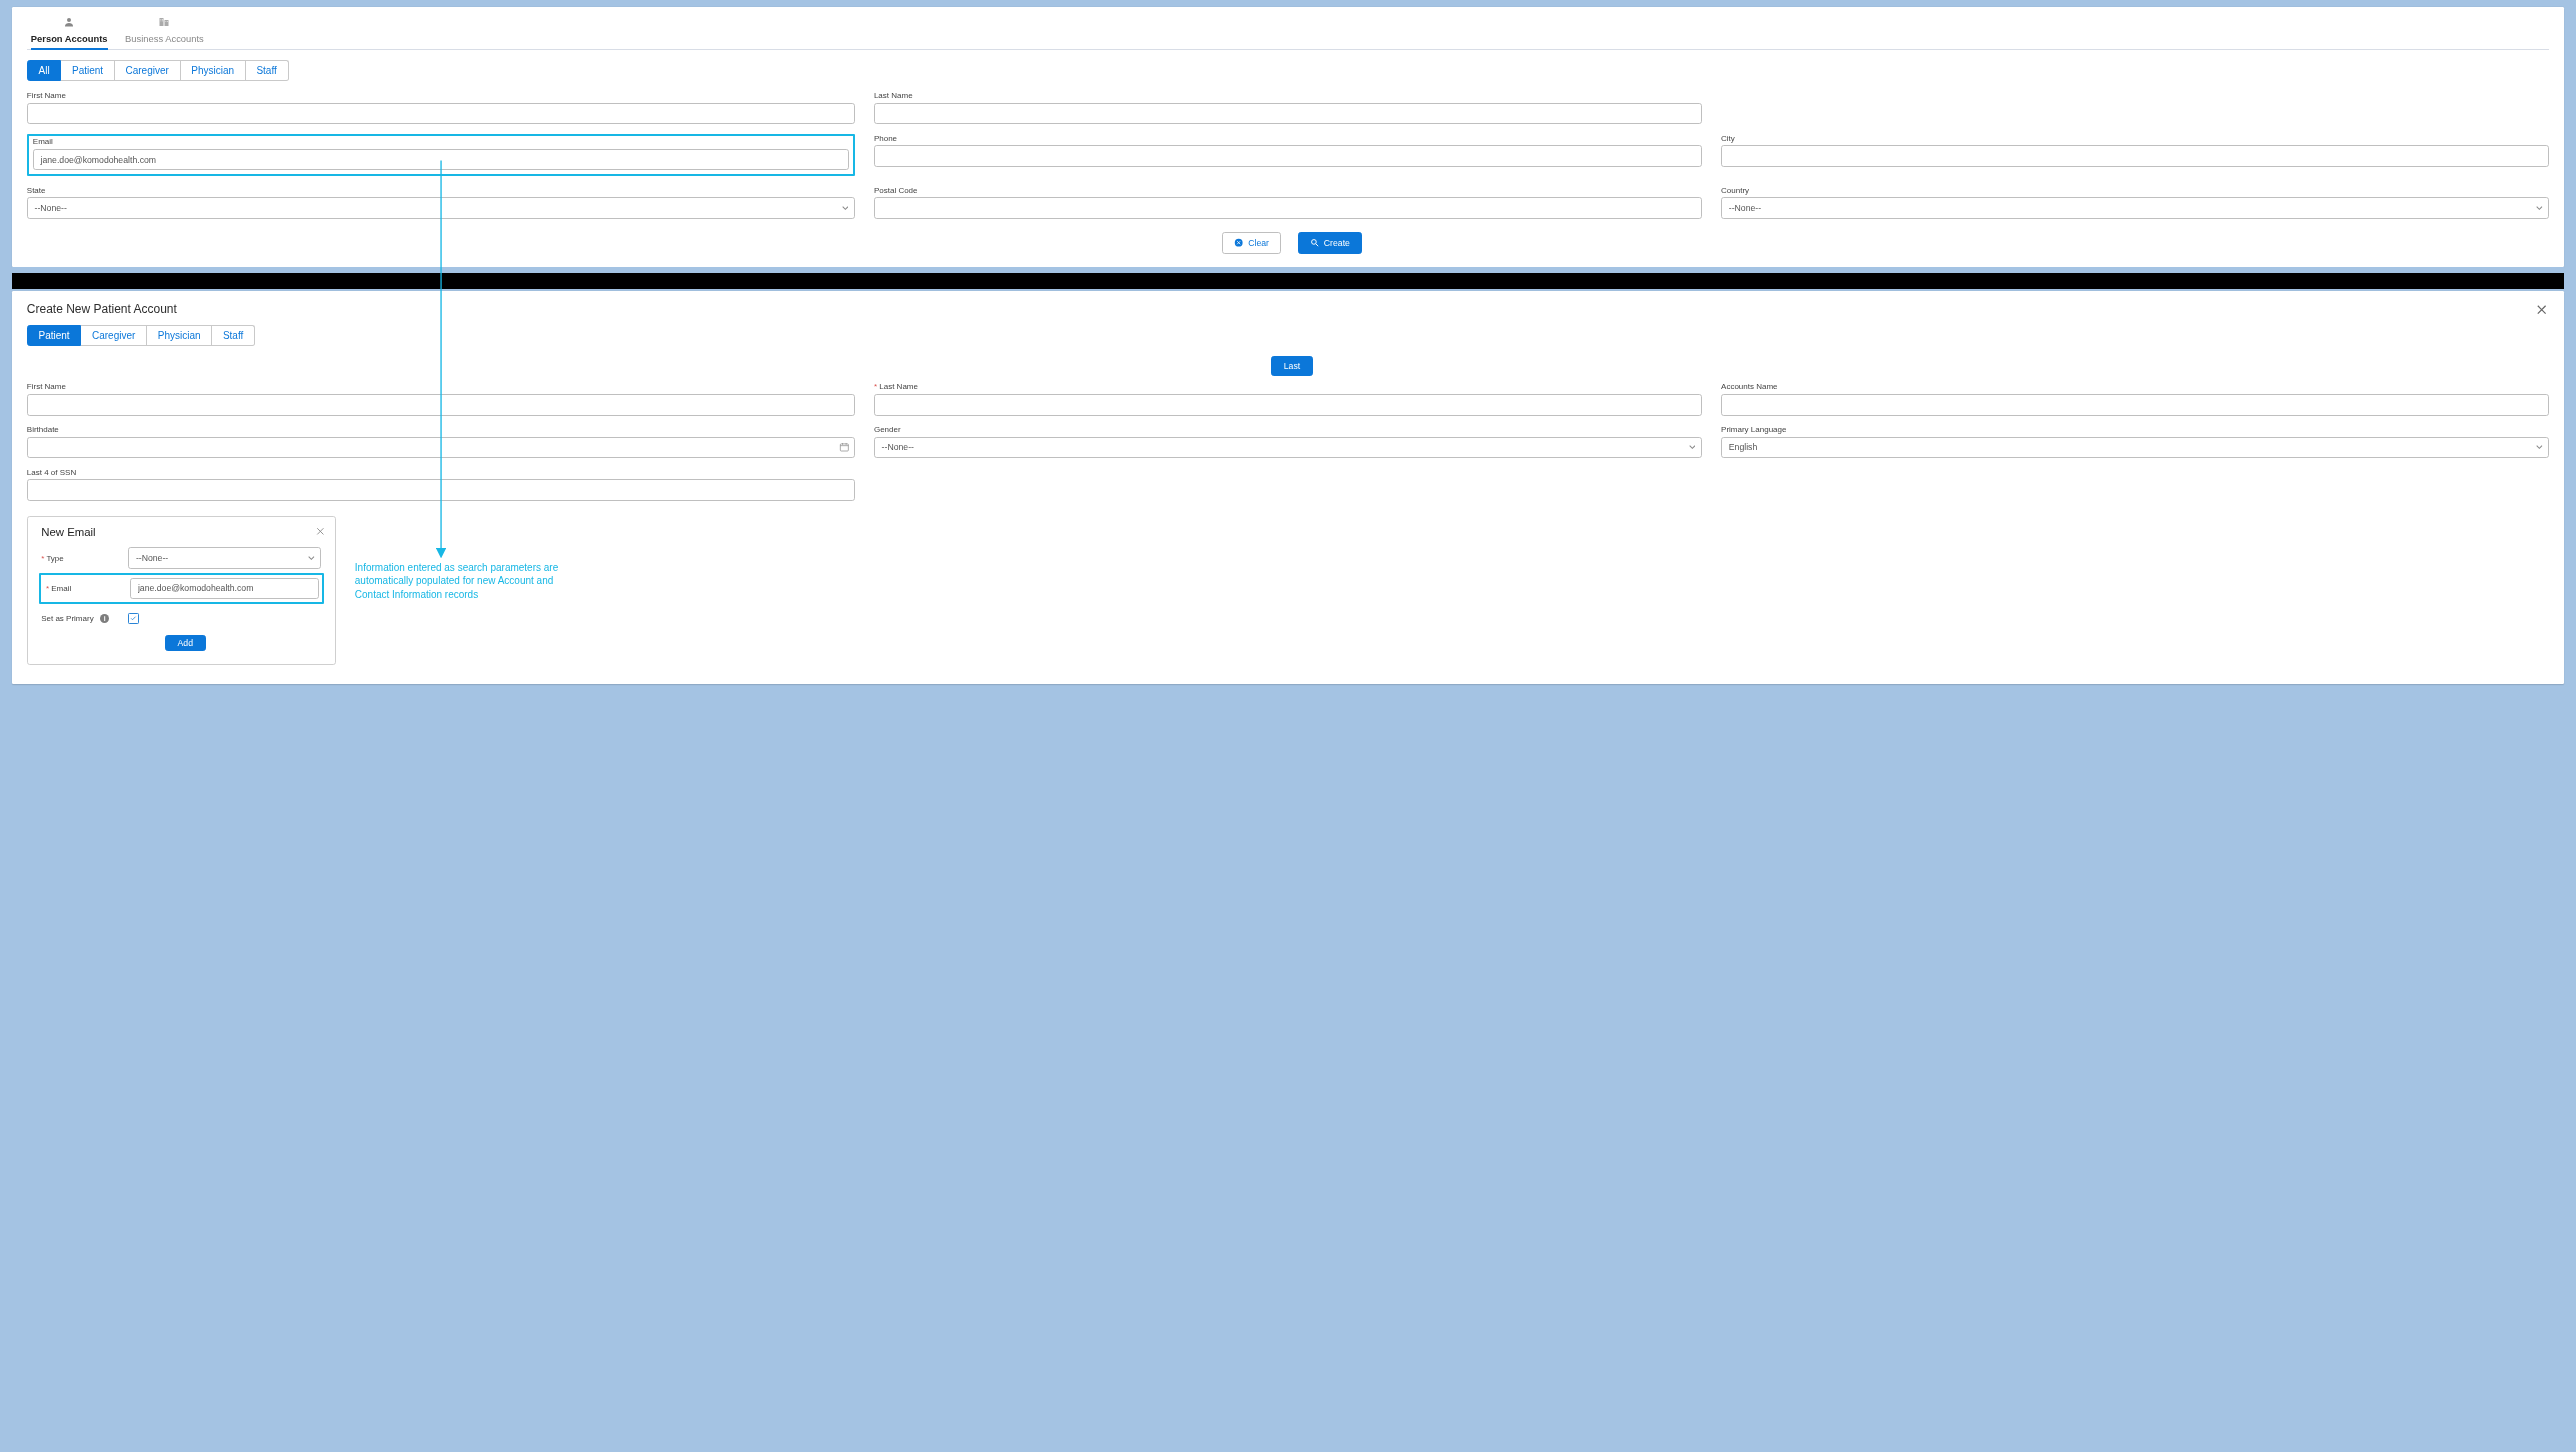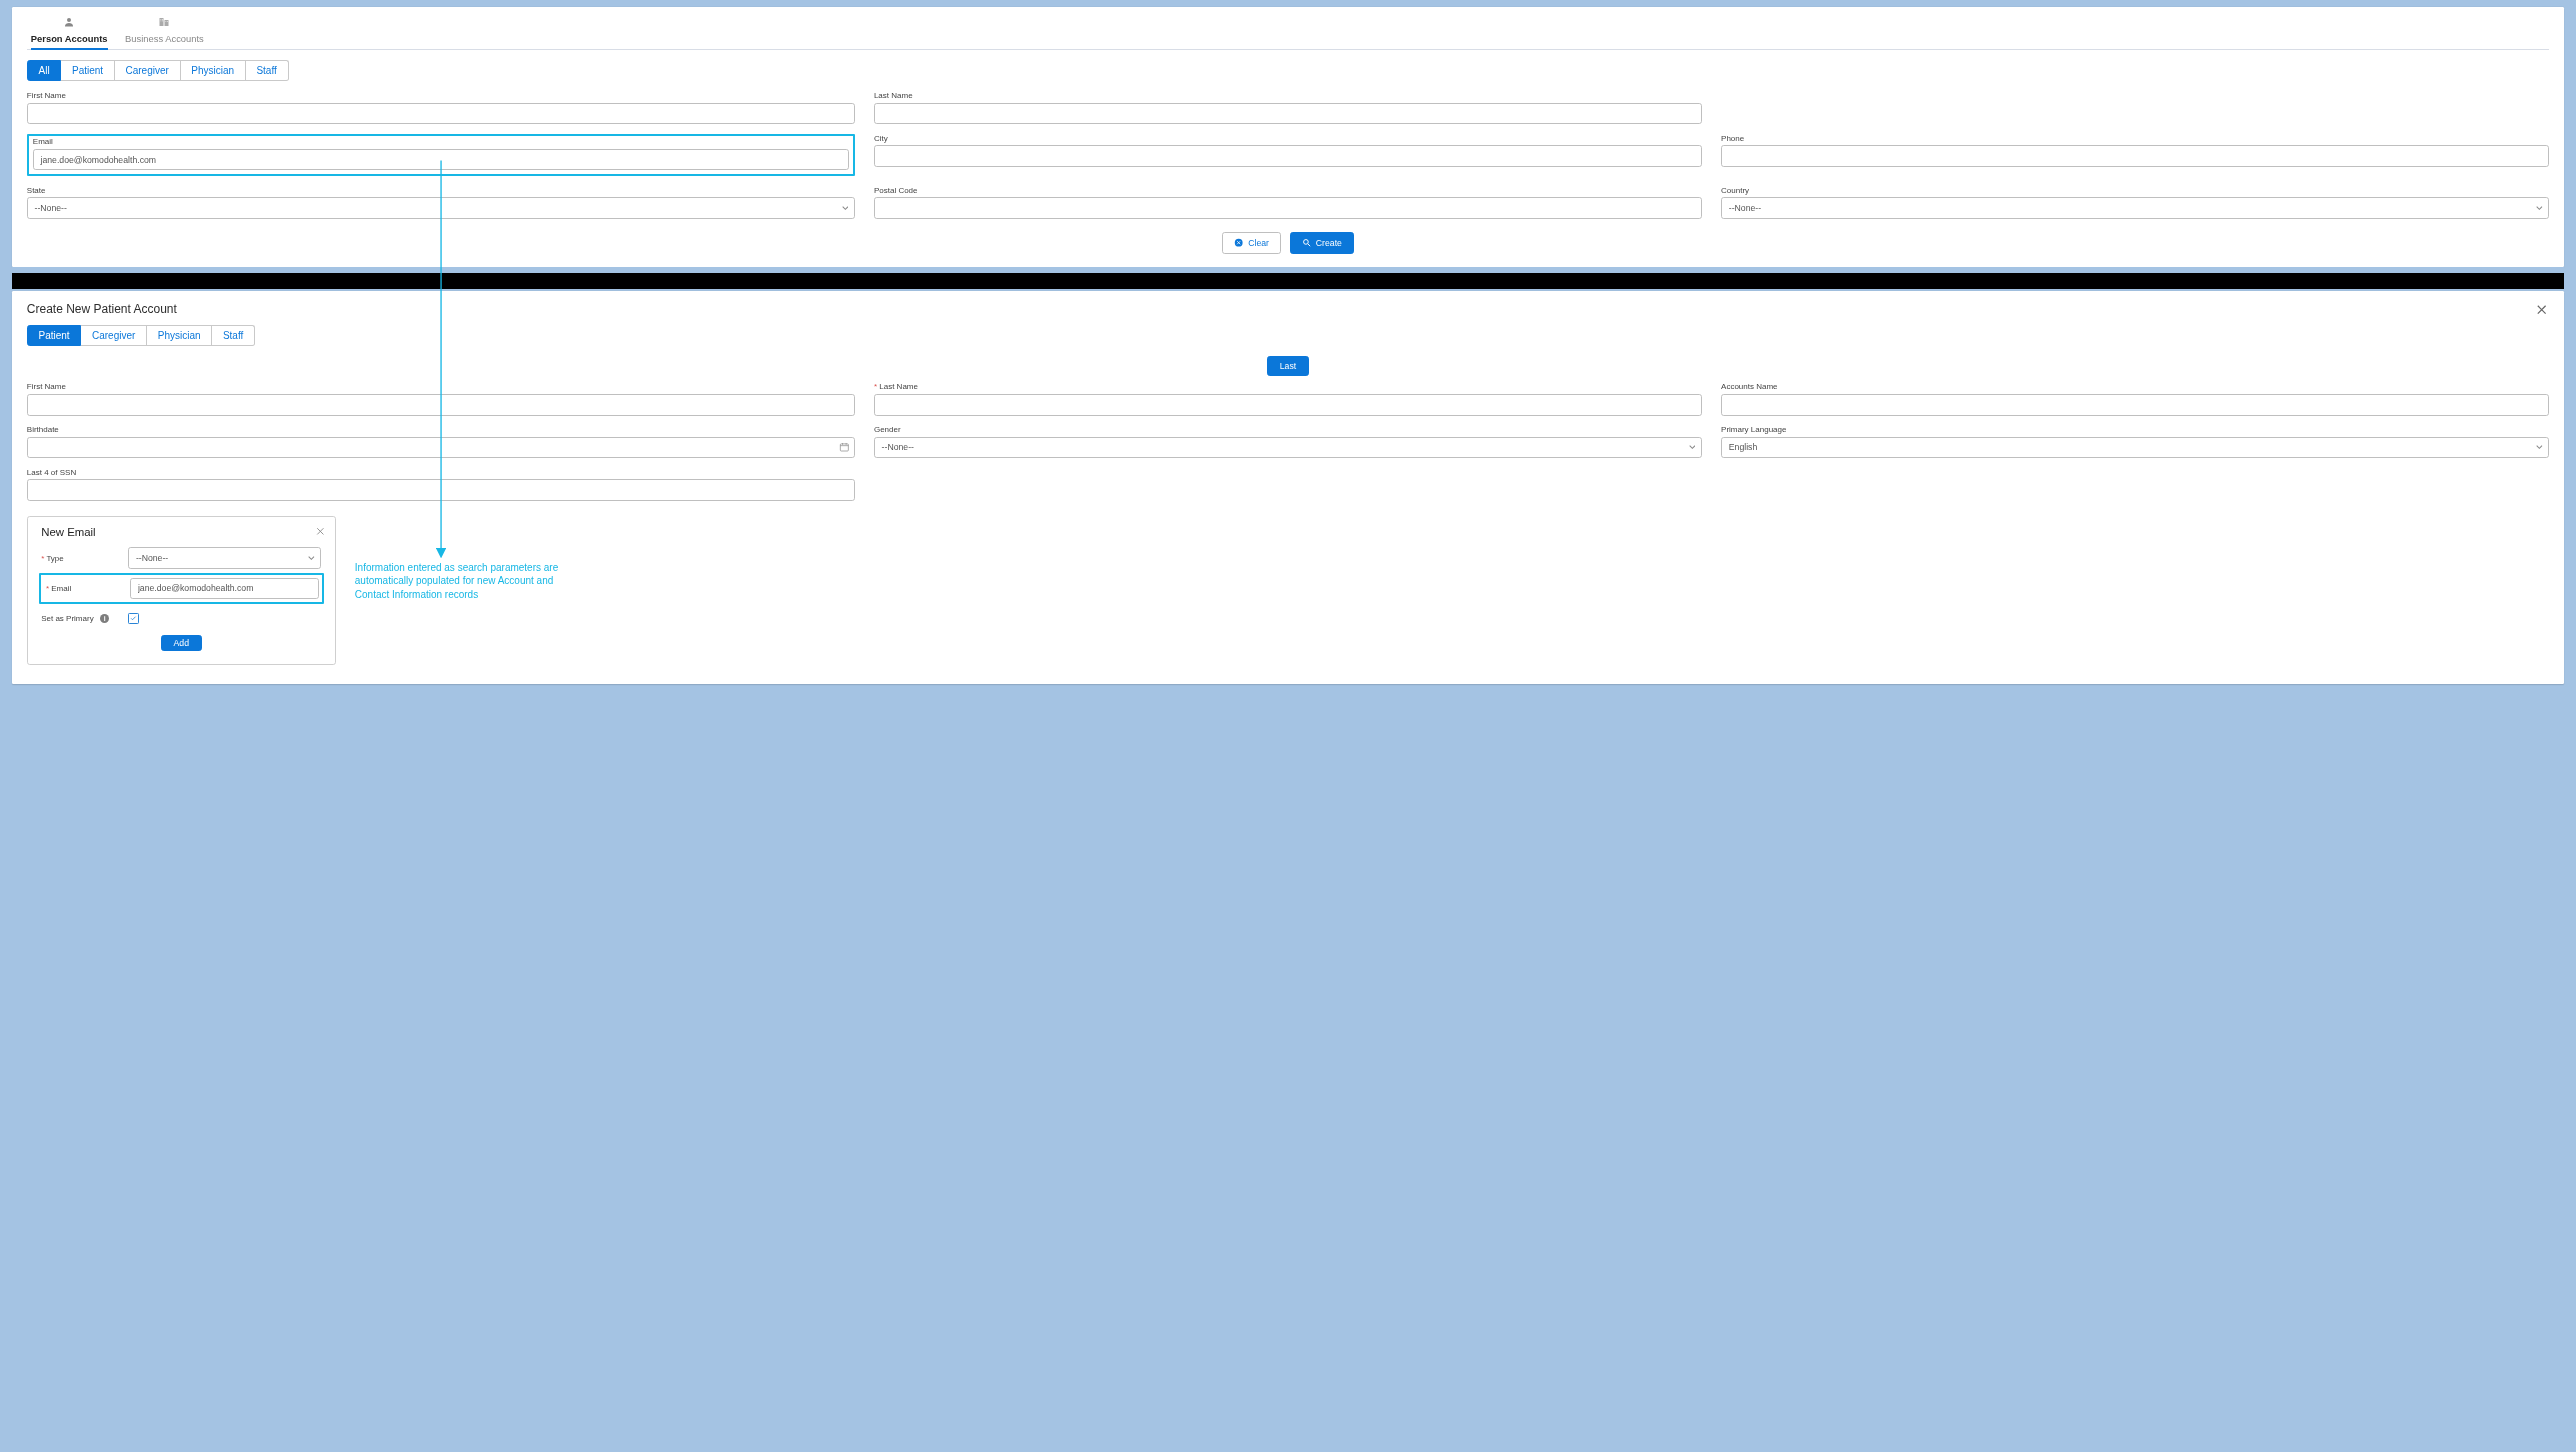--- a/index.html
+++ b/index.html
@@ -55,21 +55,21 @@
   .select-wrap .caret {
     position:absolute; right:6.7px; top:50%; transform:translateY(-50%);
     pointer-events:none; color:#888;
   }
   .highlight-box { border:2.7px solid #17b7e5; border-radius:1px; padding:2.7px 4px 4px 4px; }
   .highlight-box .field label { margin-top:-1.3px; }
 
   .btn-row { display:flex; justify-content:center; gap:9.4px; margin-top:13.4px; }
   .btn {
     display:inline-flex; align-items:center; gap:4.7px; height:21.5px; padding:0 10.7px;
-    border-radius:2.7px; font-size:8.7px; cursor:pointer;
+    border-radius:2.7px; font-size:8.7px; cursor:pointer;margin-left:8px;
   }
   .btn-outline { background:#fff; color:#0b77d9; border:0.7px solid #bfbfbf; }
   .btn-primary { background:#0b77d9; color:#fff; border:0.7px solid #0b77d9; }
   .btn .icon { display:inline-flex; }
 
   
   .section-title { font-size:12px; font-weight:500; color:#2d2d2d; }
   .close-x { position:absolute; right:16px; top:12px; color:#666; cursor:pointer; }
   .save-row { display:flex; justify-content:center; margin-top:9.4px; }
 
@@ -166,25 +166,25 @@
     </div>
 
     <div style="display:grid; grid-template-columns:1fr 1fr 1fr; gap:12px 19px; margin-top:9.4px;">
       <div class="highlight-box" id="hl-top">
         <div class="field">
           <label>Email</label>
           <input class="input" value="jane.doe@komodohealth.com" style="">
         </div>
       </div>
       <div class="field">
+        <label>Phone</label>
+        <input class="input" style="">
+      </div>
+      <div class="field">
         <label>City</label>
-        <input class="input" style="">
-      </div>
-      <div class="field">
-        <label>Phone</label>
         <input class="input" style="">
       </div>
     </div>
 
     <div style="display:grid; grid-template-columns:1fr 1fr 1fr; gap:12px 19px; margin-top:9.4px;">
       <div class="field">
         <label>State</label>
         <div class="select-wrap">
           <div class="input" style="display:flex;align-items:center;">
             <span>--None--</span>

